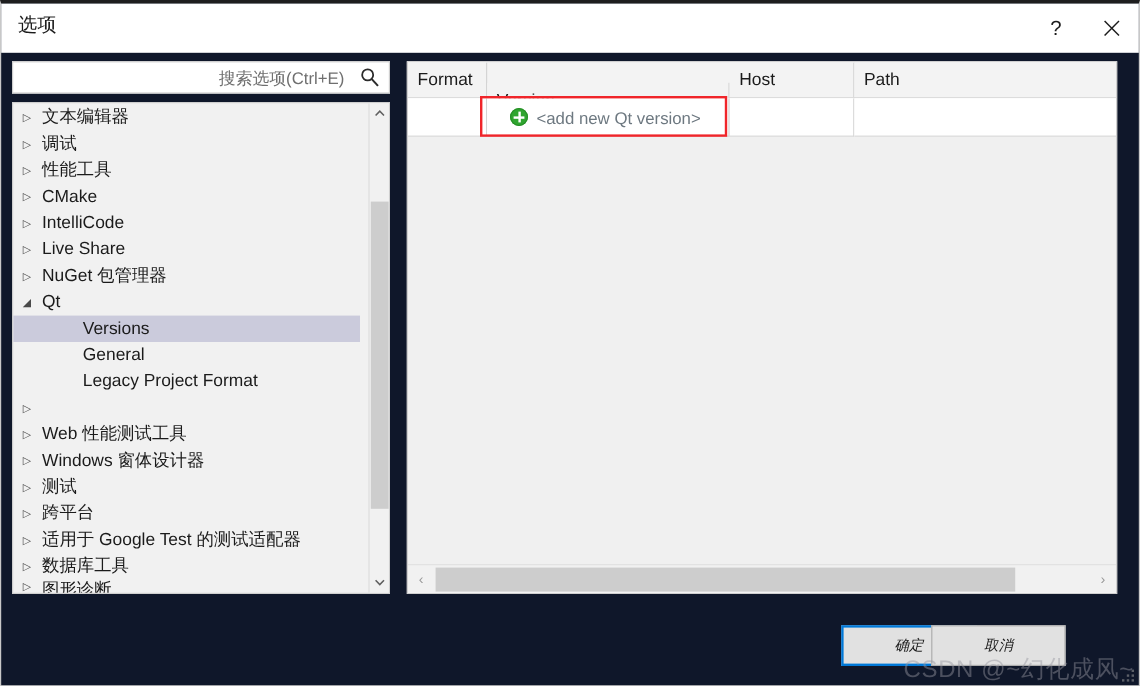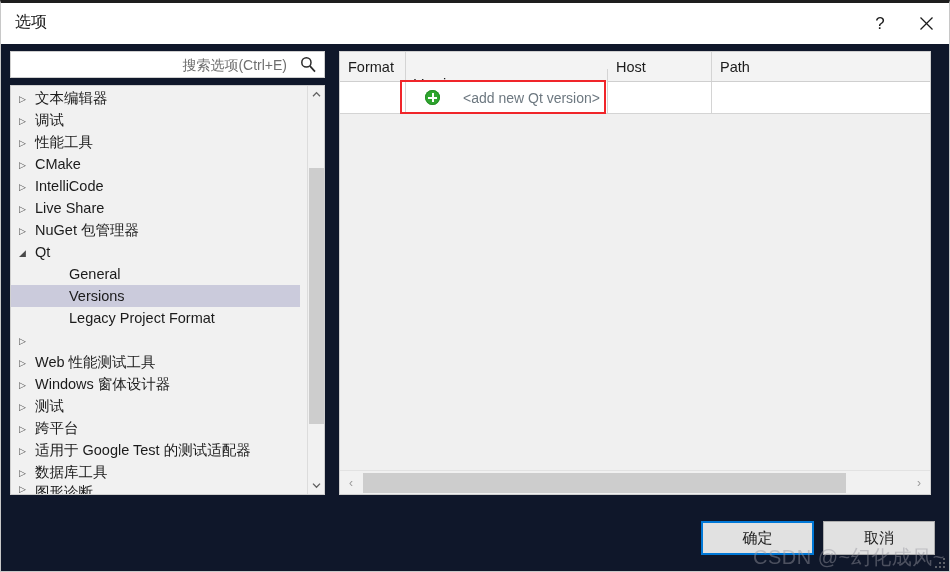--- a/index.html
+++ b/index.html
@@ -158,21 +158,21 @@
     background: #ffffff;
     font-size: 14px; color: #6f7880;
     white-space: nowrap;
   }
   #td-default { width: 66px; }
   #td-version { width: 202px; position: relative; padding-left: 10px; }
   #td-host    { width: 104px; }
   #td-path    { width: 218px; border-right: none; }
 
   #add-version-cell {
-    display: flex; align-items: center; gap: 23px;
+    display: flex; align-items: center; gap: 7px;
     padding-left: 9px;
   }
   #plus-icon {
     width: 15px; height: 15px; border-radius: 50%;
     background: #2fa52f;
     position: relative; flex: 0 0 15px;
     box-shadow: inset 0 0 0 1px #279027;
   }
   #plus-icon::before, #plus-icon::after {
     content: ""; position: absolute; background: #ffffff;
@@ -214,31 +214,32 @@
   #table-hthumb {
     position: absolute; left: 23px; top: 2px;
     width: 483px; height: 20px;
     background: #cdcdcd;
   }
 
   
   .dlgbtn {
     position: absolute; top: 518px; height: 34px;
     display: flex; align-items: center; justify-content: center;
-    font-size: 15px; color: #1b1b1b;
+    font-size: 12px; color: #1b1b1b;
     background: #e1e1e1;
     white-space: nowrap;
+    font-style: italic;
   }
   #ok-button {
     left: 700px; width: 113px;
     border: 2px solid #0078d7;
     background: #e1e1e1;
   }
   #cancel-button {
-    left: 822px; width: 112px;
+    left: 775px; width: 112px;
     border: 1px solid #adadad;
     background: #e1e1e1;
   }
 
   
   #watermark {
     position: absolute; left: 752px; top: 541px;
     font-size: 20px; color: rgba(150,150,160,0.45);
     white-space: nowrap; letter-spacing: 0.5px;
     pointer-events: none; user-select: none;
@@ -308,27 +309,27 @@
           <span class="tree-label">Live Share</span>
         </div>
         <div class="tree-item">
           <span class="tree-arrow">▷</span>
           <span class="tree-label">NuGet 包管理器</span>
         </div>
         <div class="tree-item">
           <span class="tree-arrow">◢</span>
           <span class="tree-label">Qt</span>
         </div>
+        <div class="tree-item child selected">
+          <span class="tree-arrow">▷</span>
+          <span class="tree-label">Versions</span>
+        </div>
         <div class="tree-item child">
           <span class="tree-arrow">▷</span>
           <span class="tree-label">General</span>
-        </div>
-        <div class="tree-item child selected">
-          <span class="tree-arrow">▷</span>
-          <span class="tree-label">Versions</span>
         </div>
         <div class="tree-item child">
           <span class="tree-arrow">▷</span>
           <span class="tree-label">Legacy Project Format</span>
         </div>
         <div class="tree-item">
           <span class="tree-arrow">▷</span>
         </div>
         <div class="tree-item">
           <span class="tree-arrow">▷</span>

